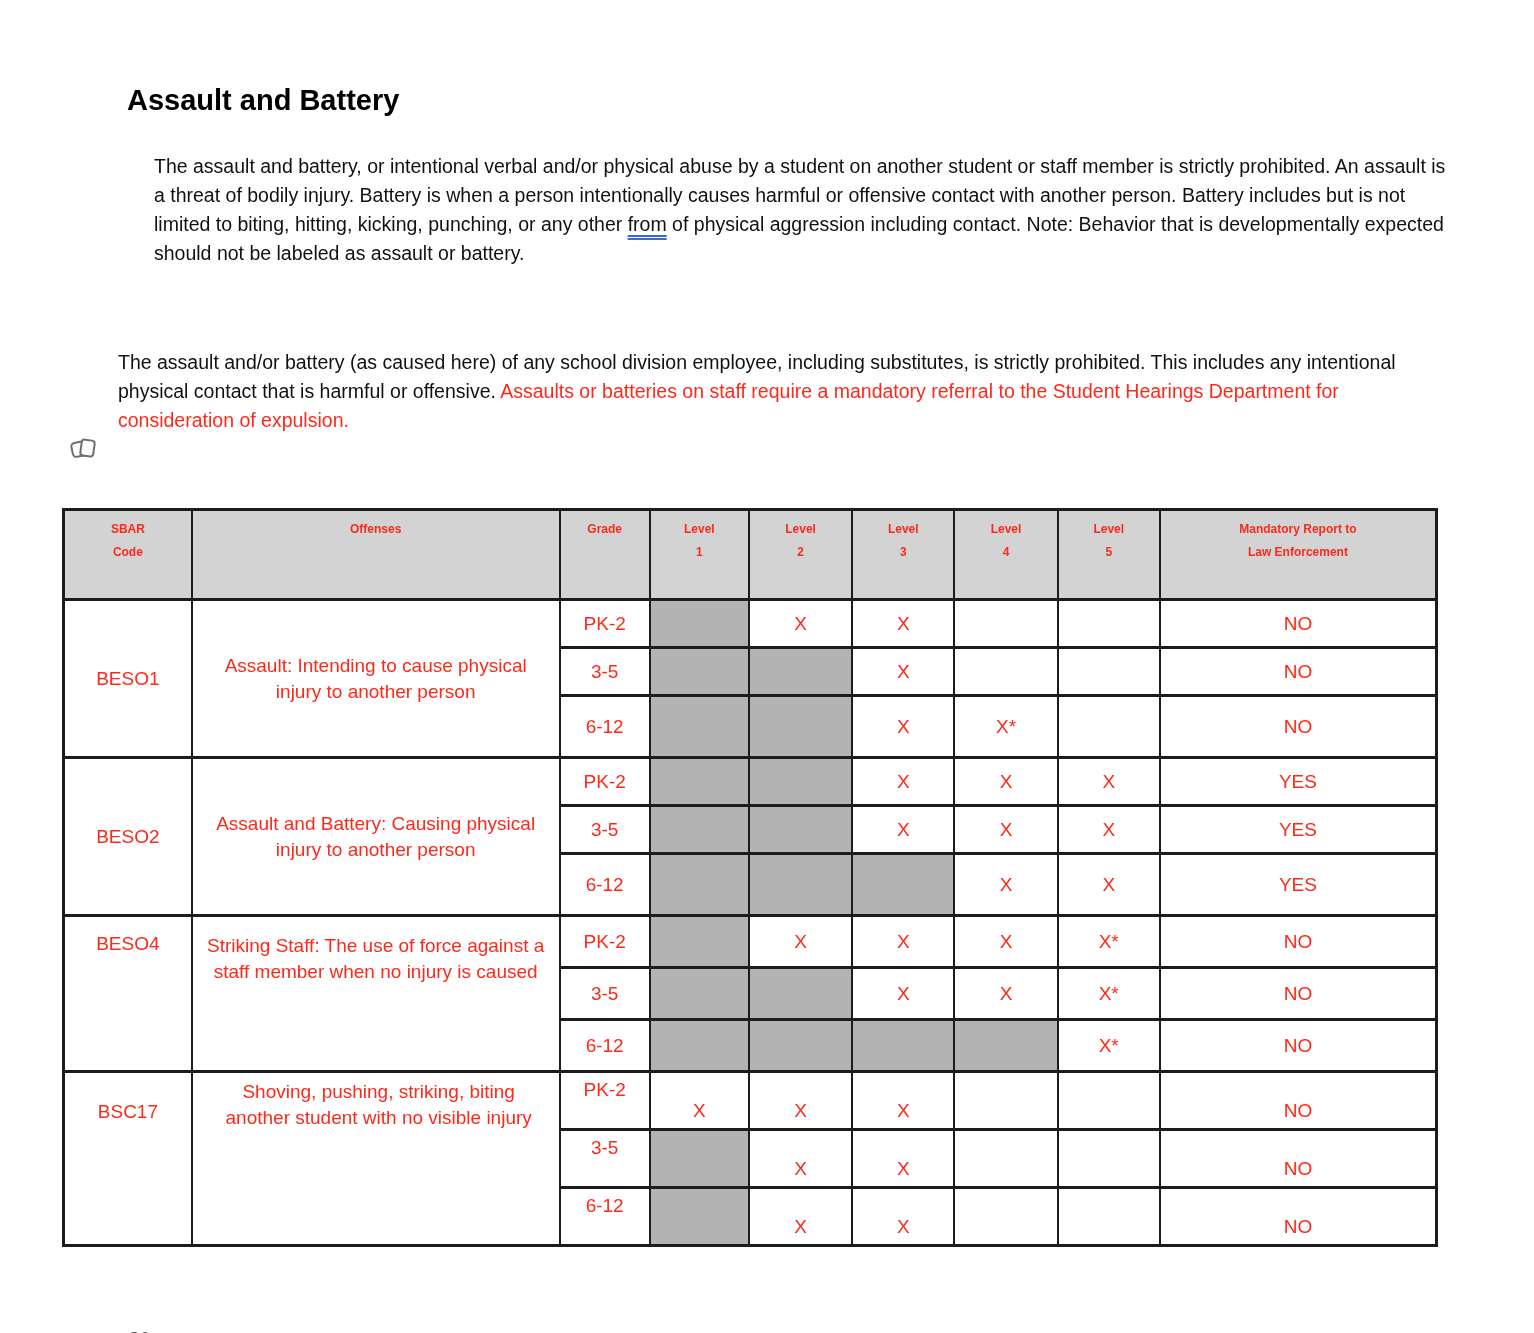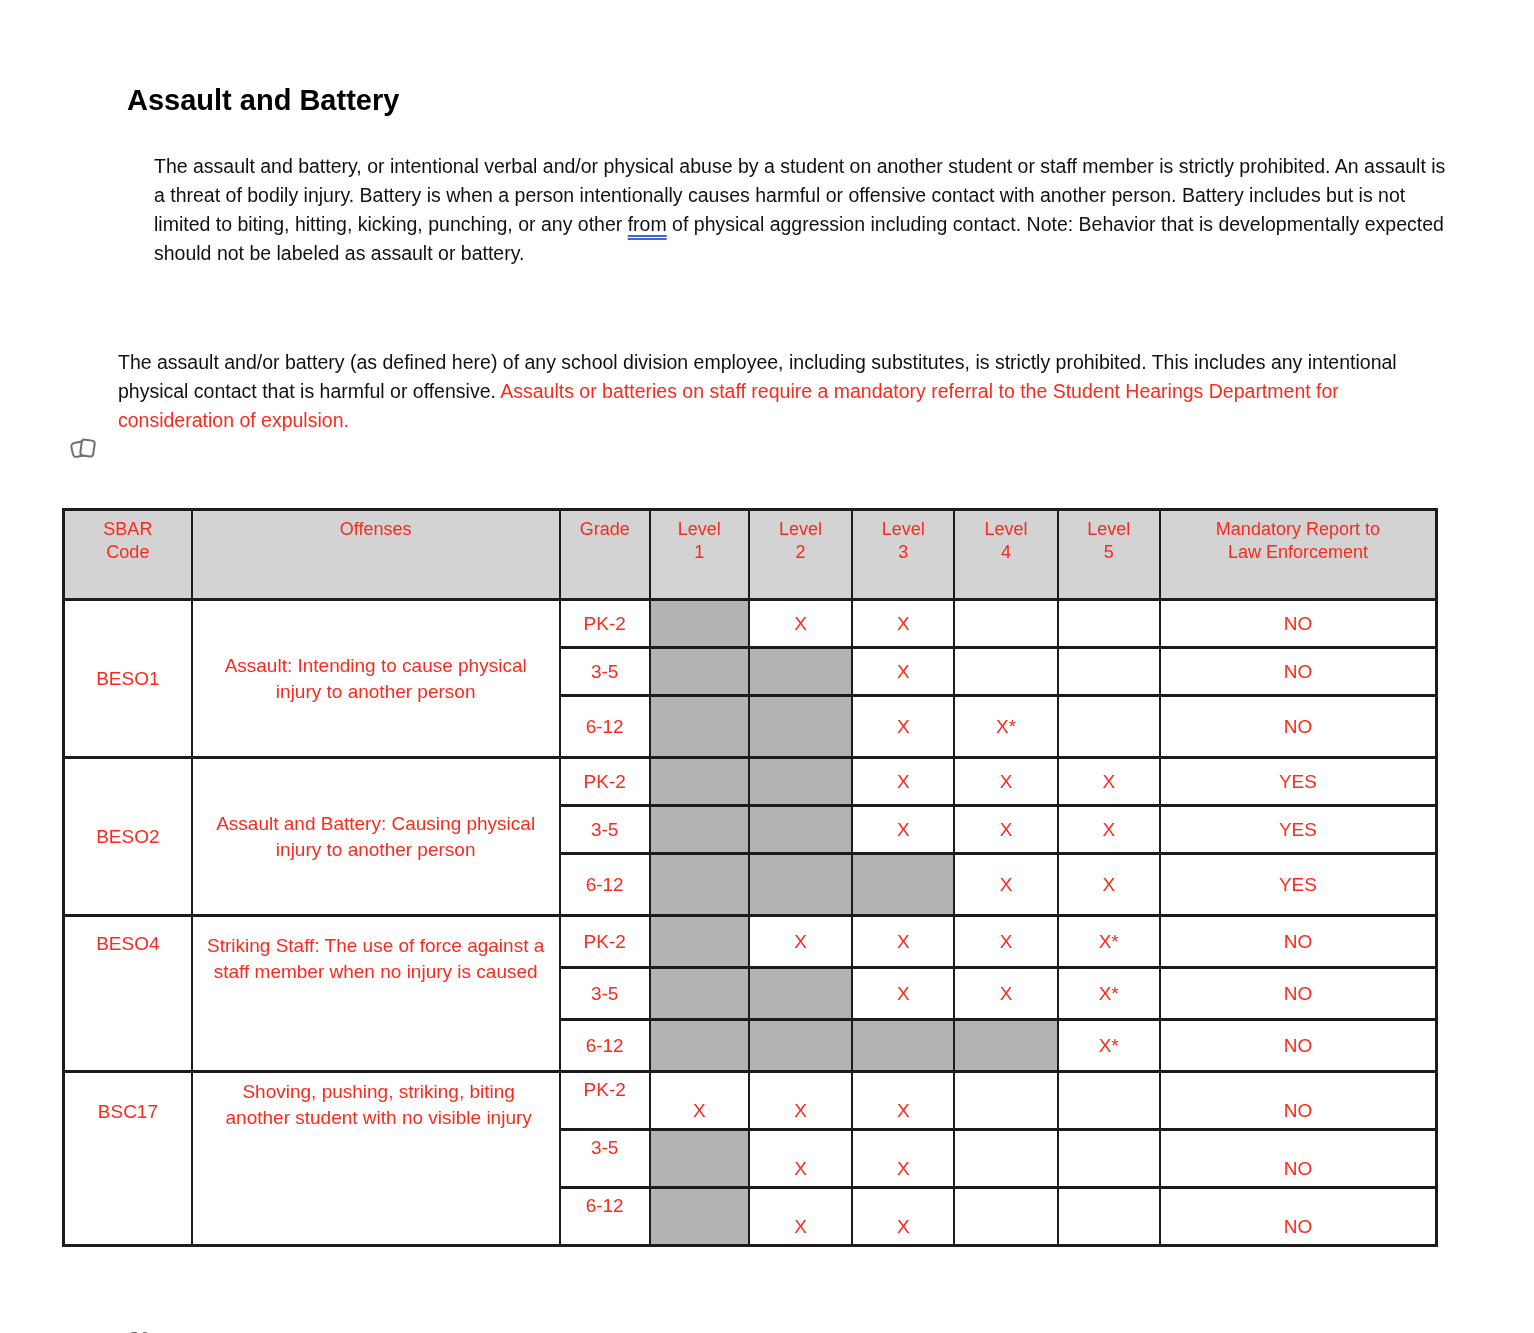--- a/index.html
+++ b/index.html
@@ -54,21 +54,21 @@
     border-right:2px solid var(--border);
     border-top:3px solid var(--border);
     border-bottom:3px solid var(--border);
     color:var(--red);
     text-align:center;vertical-align:middle;
     overflow:hidden;
   }
   table.behavior thead tr{height:90px;}
   table.behavior th{
     background:var(--header-gray);
-    font-size:18px;line-height:23px;font-weight:normal;
+    font-size:12px;line-height:23px;font-weight:bold;
     vertical-align:top;padding-top:7px;
     white-space:pre-line;
   }
   table.behavior td{font-size:19px;}
   td.code{font-size:19px;}
   td.offense{font-size:19.5px;line-height:26px;padding:0 14px;}
   td.grade{font-size:18.5px;}
   td.lvl{font-size:19px;}
   td.report{font-size:18.5px;}
   td.blocked{background:var(--blocked-gray);}
@@ -96,21 +96,21 @@
 </style>
 </head>
 <body>
 
 <div class="page">
 
   <h1 class="doc-title">Assault and Battery</h1>
 
   <p class="para para-1"><span>The assault and battery, or intentional verbal and/or physical abuse by a student on another student or staff member is strictly prohibited. An assault is a threat of bodily injury.  Battery is when a person intentionally causes harmful or offensive contact with another person. Battery includes but is not limited to biting, hitting, kicking, punching, or any other </span><span class="u-from">from</span><span> of physical aggression including contact.  Note: Behavior that is developmentally expected should not be labeled as assault or battery.</span></p>
 
-  <p class="para para-2"><span>The assault and/or battery (as defined here) of any school division employee, including substitutes, is strictly prohibited. This includes any intentional physical contact that is harmful or offensive. </span><span class="seg-red">Assaults or batteries on staff require a mandatory referral to the Student Hearings Department for consideration of expulsion.</span></p>
+  <p class="para para-2"><span>The assault and/or battery (as caused here) of any school division employee, including substitutes, is strictly prohibited. This includes any intentional physical contact that is harmful or offensive. </span><span class="seg-red">Assaults or batteries on staff require a mandatory referral to the Student Hearings Department for consideration of expulsion.</span></p>
 
   <span class="paste-icon">
     <svg viewBox="0 0 34 30" fill="none" xmlns="http://www.w3.org/2000/svg">
       <rect x="4" y="8" width="16" height="14" rx="3.5" stroke="#6E6E6E" stroke-width="2" transform="rotate(-12 12 15)"></rect>
       <rect x="13" y="6" width="13" height="16" rx="3" fill="#ffffff" stroke="#6E6E6E" stroke-width="2" transform="rotate(8 19 14)"></rect>
     </svg>
   </span>
 
   <div class="tbl-wrap">
     <table class="behavior">

